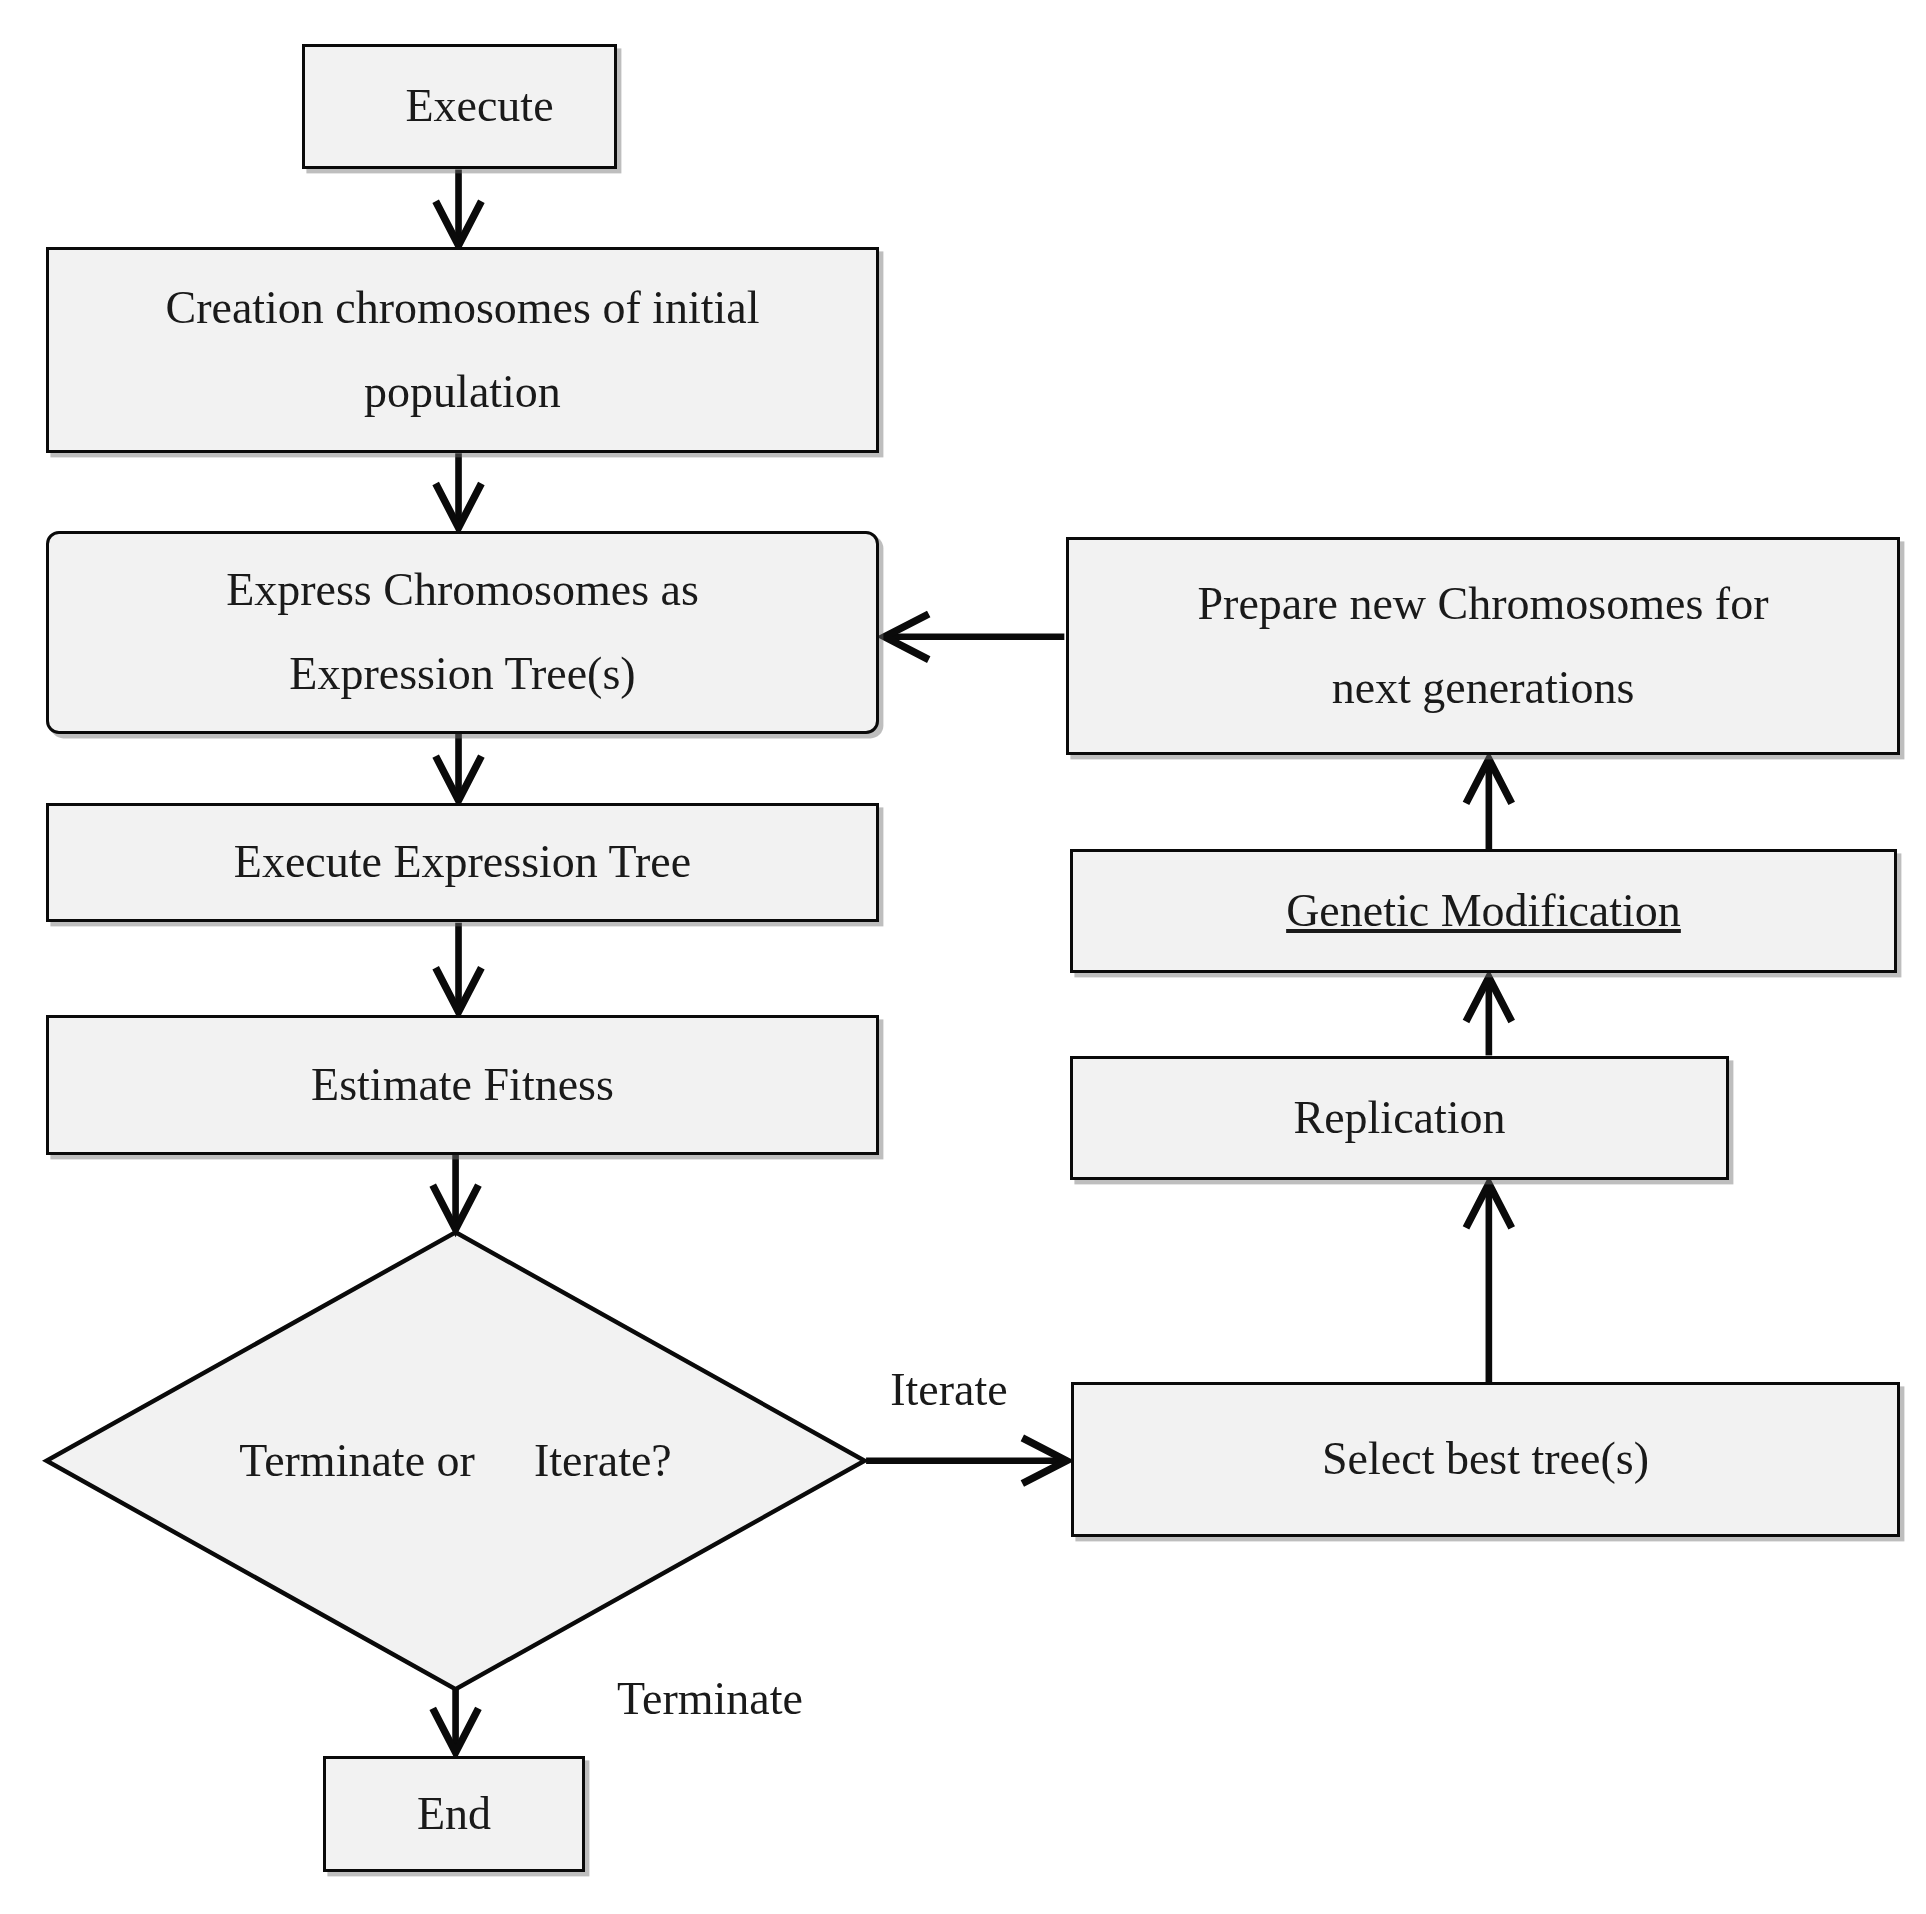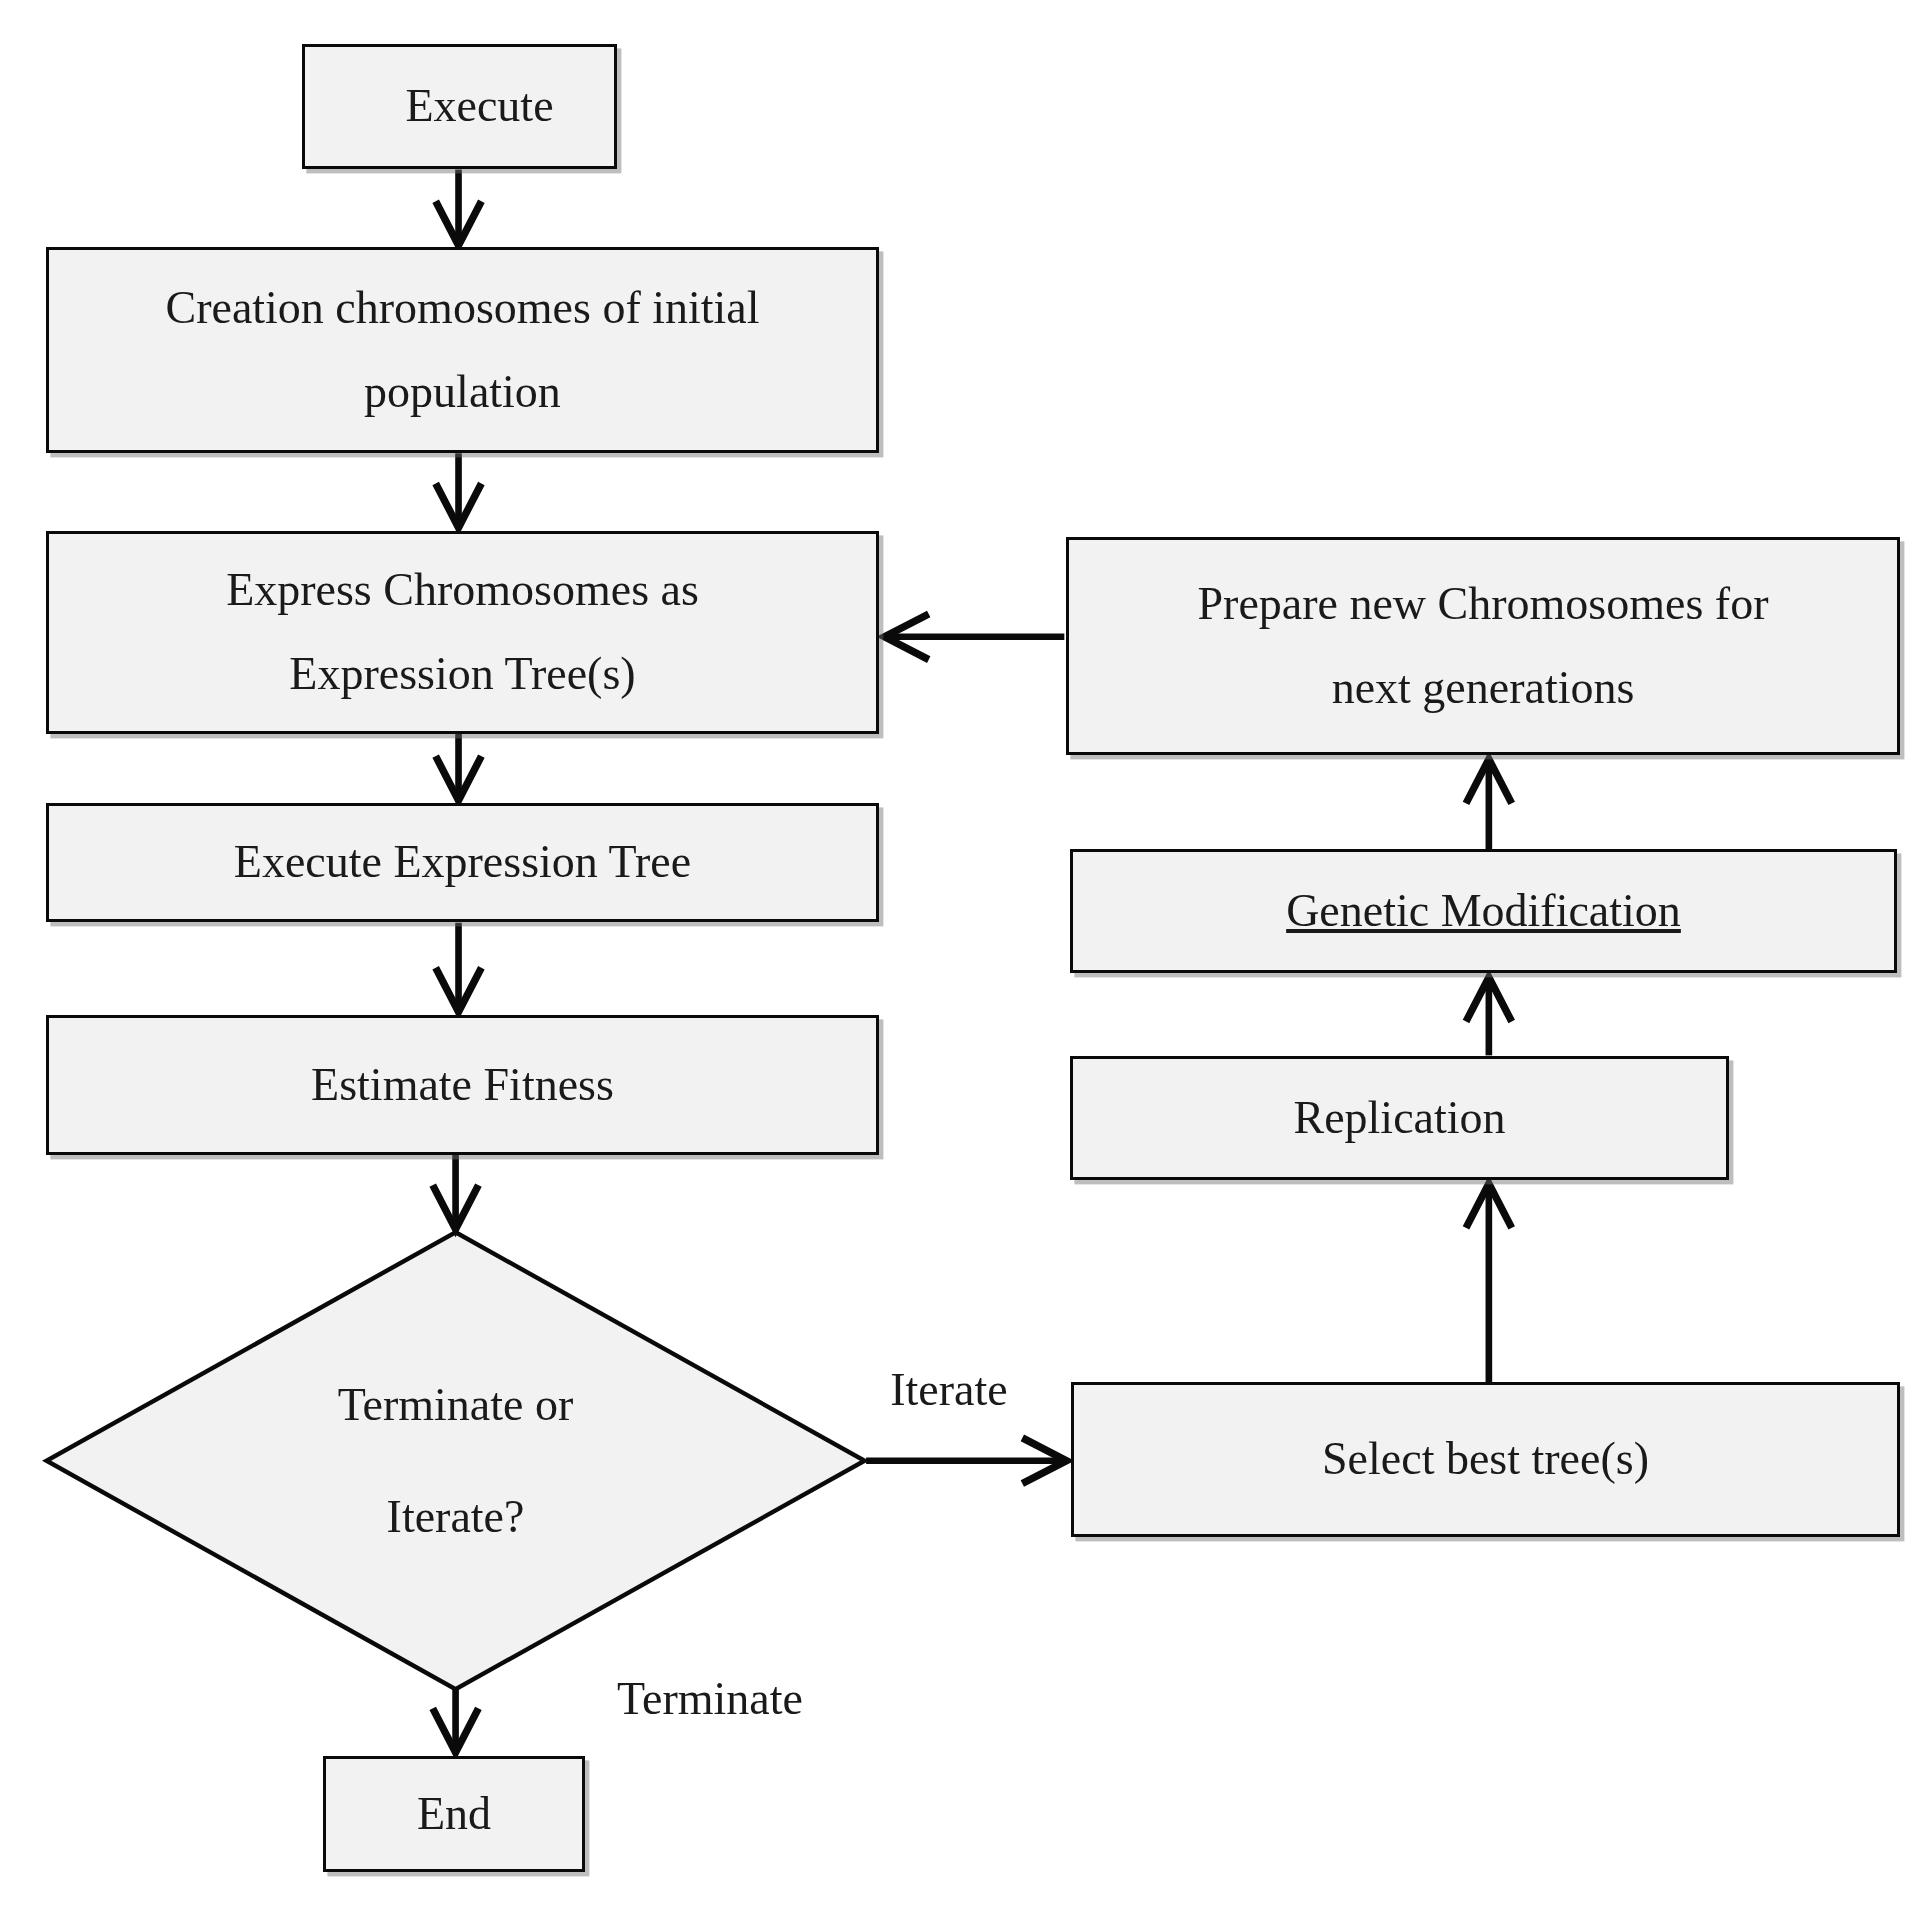--- a/index.html
+++ b/index.html
@@ -27,21 +27,21 @@
     box-shadow:4.4px 4.4px 0 rgba(110,110,110,0.45);
     display:flex;flex-direction:column;
     align-items:center;justify-content:center;
     text-align:center;
     font-size:46px;line-height:1.15;
     gap:31px;
   }
   .node span{display:block;white-space:nowrap;}
   .diamond-label{
     position:absolute;
-    display:flex;flex-direction:column;
+    display:flex;flex-direction:row;
     align-items:center;justify-content:center;
     text-align:center;
     font-size:46px;line-height:1.15;
     gap:59px;
   }
   .diamond-label span{display:block;white-space:nowrap;}
   .edge-label{
     position:absolute;
     transform:translate(-50%,-50%);
     font-size:46px;line-height:1;
@@ -115,21 +115,21 @@
 
   <div class="node" style="left:302px;top:44px;width:315px;height:125px;padding-left:40px;">
     <span>Execute</span>
   </div>
 
   <div class="node" style="left:46px;top:247px;width:833px;height:206px;">
     <span>Creation chromosomes of initial</span>
     <span>population</span>
   </div>
 
-  <div class="node" style="left:46px;top:531px;width:833px;height:203px;">
+  <div class="node" style="left:46px;top:531px;width:833px;height:203px;border-radius:13px;">
     <span>Express Chromosomes as</span>
     <span>Expression Tree(s)</span>
   </div>
 
   <div class="node" style="left:46px;top:803px;width:833px;height:119px;">
     <span>Execute Expression Tree</span>
   </div>
 
   <div class="node" style="left:46px;top:1015px;width:833px;height:140px;">
     <span>Estimate Fitness</span>

